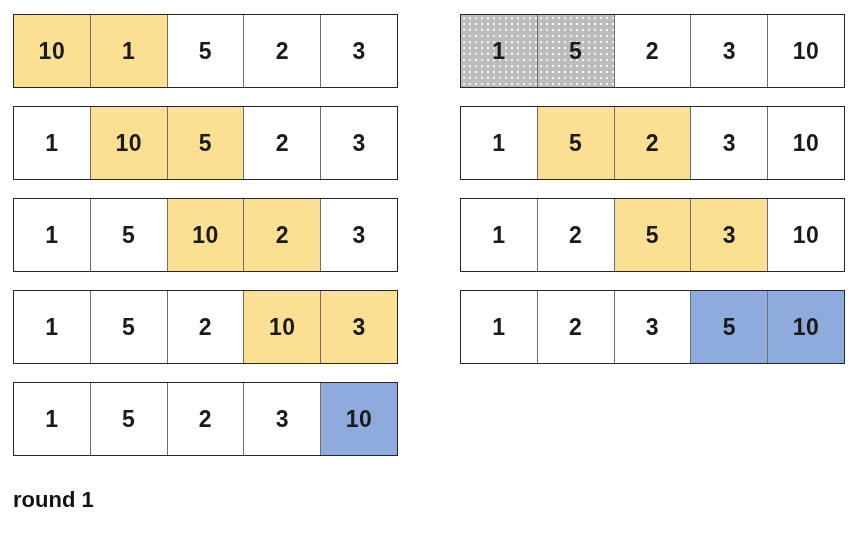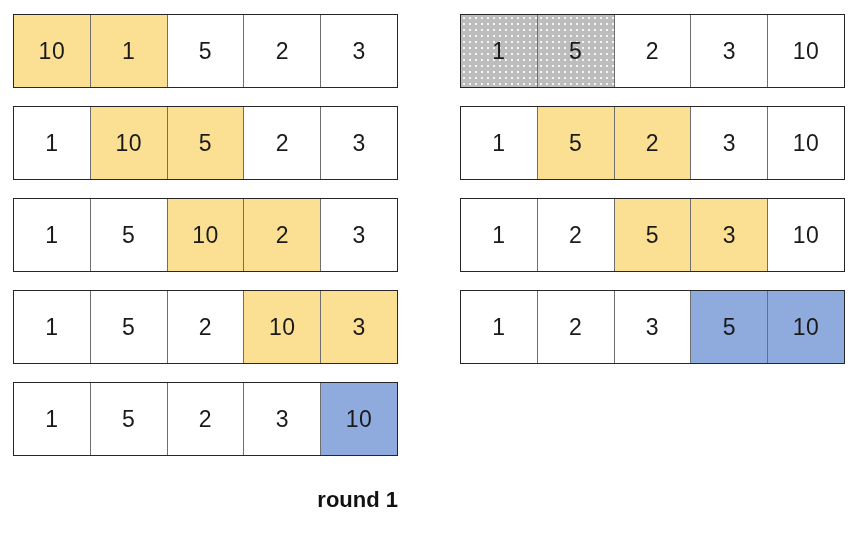--- a/index.html
+++ b/index.html
@@ -32,40 +32,40 @@
     background: #ffffff;
   }
   .array-cell {
     flex: 1 1 0;
     display: flex;
     align-items: center;
     justify-content: center;
     box-sizing: border-box;
     border-left: 1px solid #6e6e6e;
     font-size: 23px;
-    font-weight: normal;
+    font-weight: bold;
     color: #1a1a1a;
     background: #ffffff;
     letter-spacing: 0.5px;
   }
   .array-cell:first-child { border-left: none; }
 
   .array-cell.hl-yellow { background: #FBDF93; }
   .array-cell.hl-blue   { background: #8FAADC; }
   .array-cell.hl-gray   {
     background-color: #bdbdbd;
     background-image: radial-gradient(circle, rgba(255,255,255,0.85) 1px, rgba(255,255,255,0) 1.3px);
     background-size: 6px 6px;
   }
 
   .round-label {
     position: absolute;
     top: 487px;
     width: 385px;
-    text-align: right;
+    text-align: left;
     font-size: 22px;
     font-weight: bold;
     color: #111111;
   }
   .round-label.label-1 { left: 13px; }
   .round-label.label-2 { left: 460px; }
 </style>
 </head>
 <body>
 

